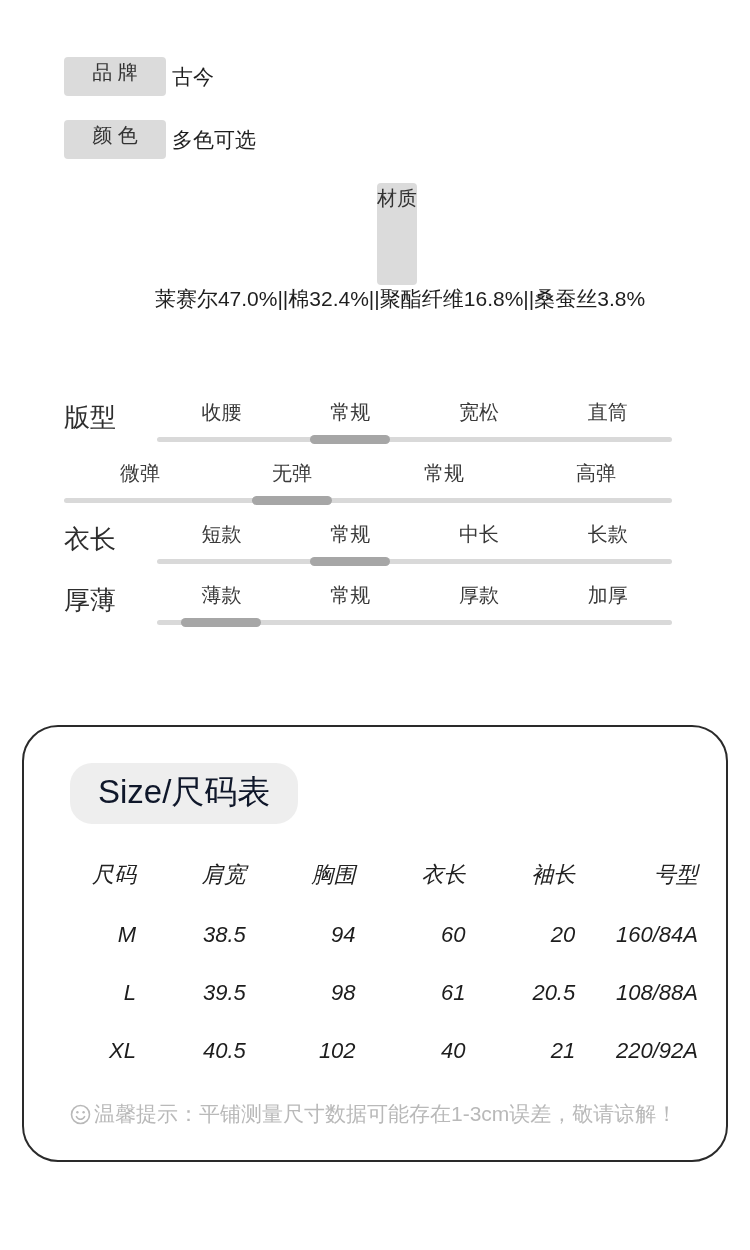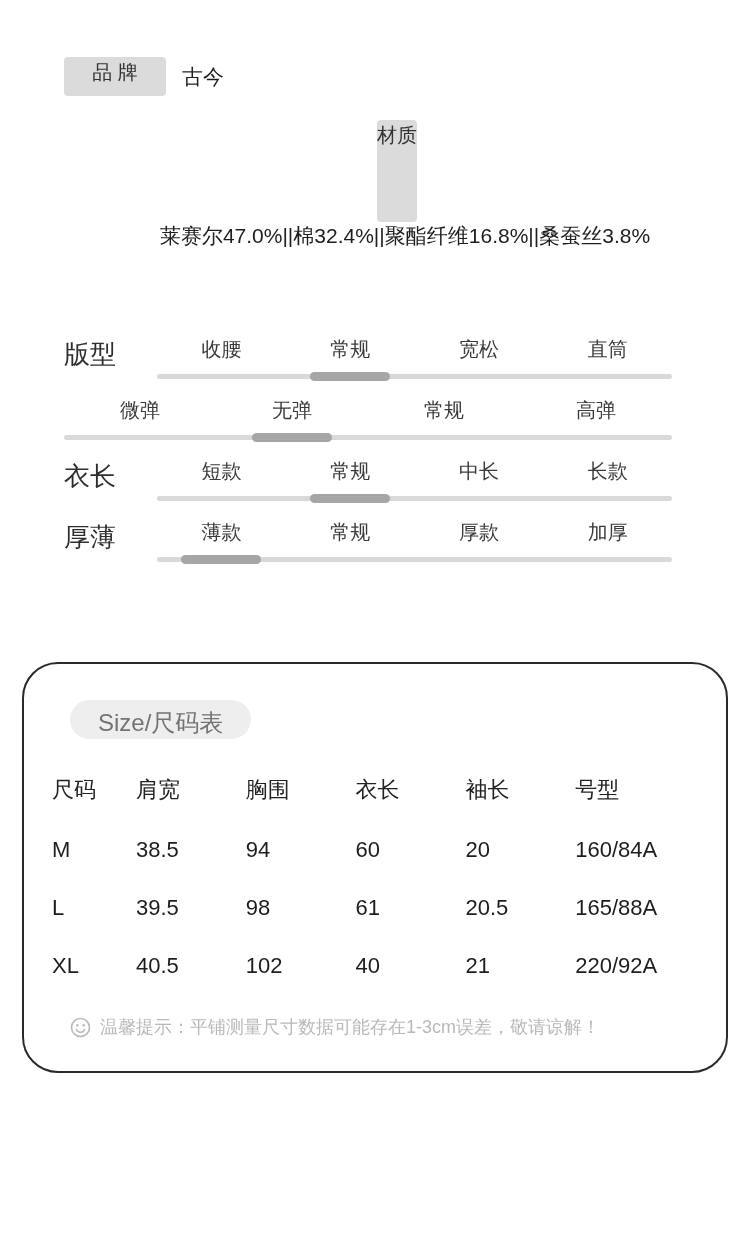--- a/index.html
+++ b/index.html
@@ -25,21 +25,21 @@
   
   .info-section{margin:57px 20px 0 64px;}
   .info-row{display:flex;align-items:center;margin-bottom:20px;}
   .info-row:last-child{margin-bottom:0;flex-direction:column;}
   .info-row.gap-lg{margin-top:24px;}
   .info-label{
     flex:0 0 102px;height:39px;background:#dbdbdb;border-radius:4px;
     text-align:center;line-height:31px;font-size:20px;color:#333;
     white-space:pre;
   }
-  .info-value{margin-left:16px;font-size:21px;color:#1e1e1e;white-space:nowrap;}
+  .info-value{margin-left:6px;font-size:21px;color:#1e1e1e;white-space:nowrap;}
 
   
   .attr-section{margin:86px 78px 0 64px;}
   .attr-row{display:flex;margin-bottom:18px;justify-content:space-between;}
   .attr-label{flex:0 0 93px;font-size:26px;color:#2e2e2e;padding-top:1px;}
   .attr-options{flex:1;position:relative;padding-bottom:12px;font-family:Liberation Serif, serif;}
   .attr-option-row{display:flex;}
   .attr-option{flex:1;text-align:center;font-size:20px;color:#3a3a3a;padding-bottom:4px;}
   .attr-track{
     position:absolute;left:0;right:0;bottom:0;height:5px;
@@ -52,44 +52,48 @@
 
   
   .size-card{
     box-sizing:border-box;width:706px;margin:100px auto 0;
     border:2px solid #2a2a2a;border-radius:36px;
     padding:36px 28px 32px 28px;
   }
   .size-pill{
     display:inline-block;margin-left:18px;
     background:#eeeeee;border-radius:22px;
-    padding:7px 28px 0;font-size:24px;color:#737373;
+    padding:7px 28px 9px;font-size:33px;color:#0f172a;
   }
   .size-table{width:100%;margin-top:20px;border-collapse:collapse;}
   .size-table th,.size-table td{
     font-weight:400;font-size:22px;color:#1d1d1d;
-    text-align:left;padding:16px 0;
+    text-align:right;padding:16px 0;font-style:italic;
   }
   .size-table th{color:#222;}
   .size-note{
-    display:flex;align-items:center;gap:9px;
-    margin:20px 0 0 18px;color:#b9b9b9;font-size:18px;
+    display:flex;align-items:center;gap:3px;
+    margin:20px 0 0 18px;color:#b9b9b9;font-size:21px;
   }
   .smiley{flex:0 0 auto;display:inline-flex;}
 </style>
 </head>
 <body>
 
 <div class="page">
 
 
   <div class="info-section">
     <div class="info-row">
       <div class="info-label">品 牌</div>
       <div class="info-value">古今</div>
+    </div>
+    <div class="info-row gap-lg">
+      <div class="info-label">颜 色</div>
+      <div class="info-value">多色可选</div>
     </div>
     <div class="info-row gap-lg">
       <div class="info-label">材质</div>
       <div class="info-value">莱赛尔47.0%||棉32.4%||聚酯纤维16.8%||桑蚕丝3.8%</div>
     </div>
   </div>
 
   <div class="attr-section">
 
     <div class="attr-row">
@@ -179,21 +183,21 @@
           <td>60</td>
           <td>20</td>
           <td>160/84A</td>
         </tr>
         <tr>
           <td>L</td>
           <td>39.5</td>
           <td>98</td>
           <td>61</td>
           <td>20.5</td>
-          <td>165/88A</td>
+          <td>108/88A</td>
         </tr>
         <tr>
           <td>XL</td>
           <td>40.5</td>
           <td>102</td>
           <td>40</td>
           <td>21</td>
           <td>220/92A</td>
         </tr>
       </tbody>

